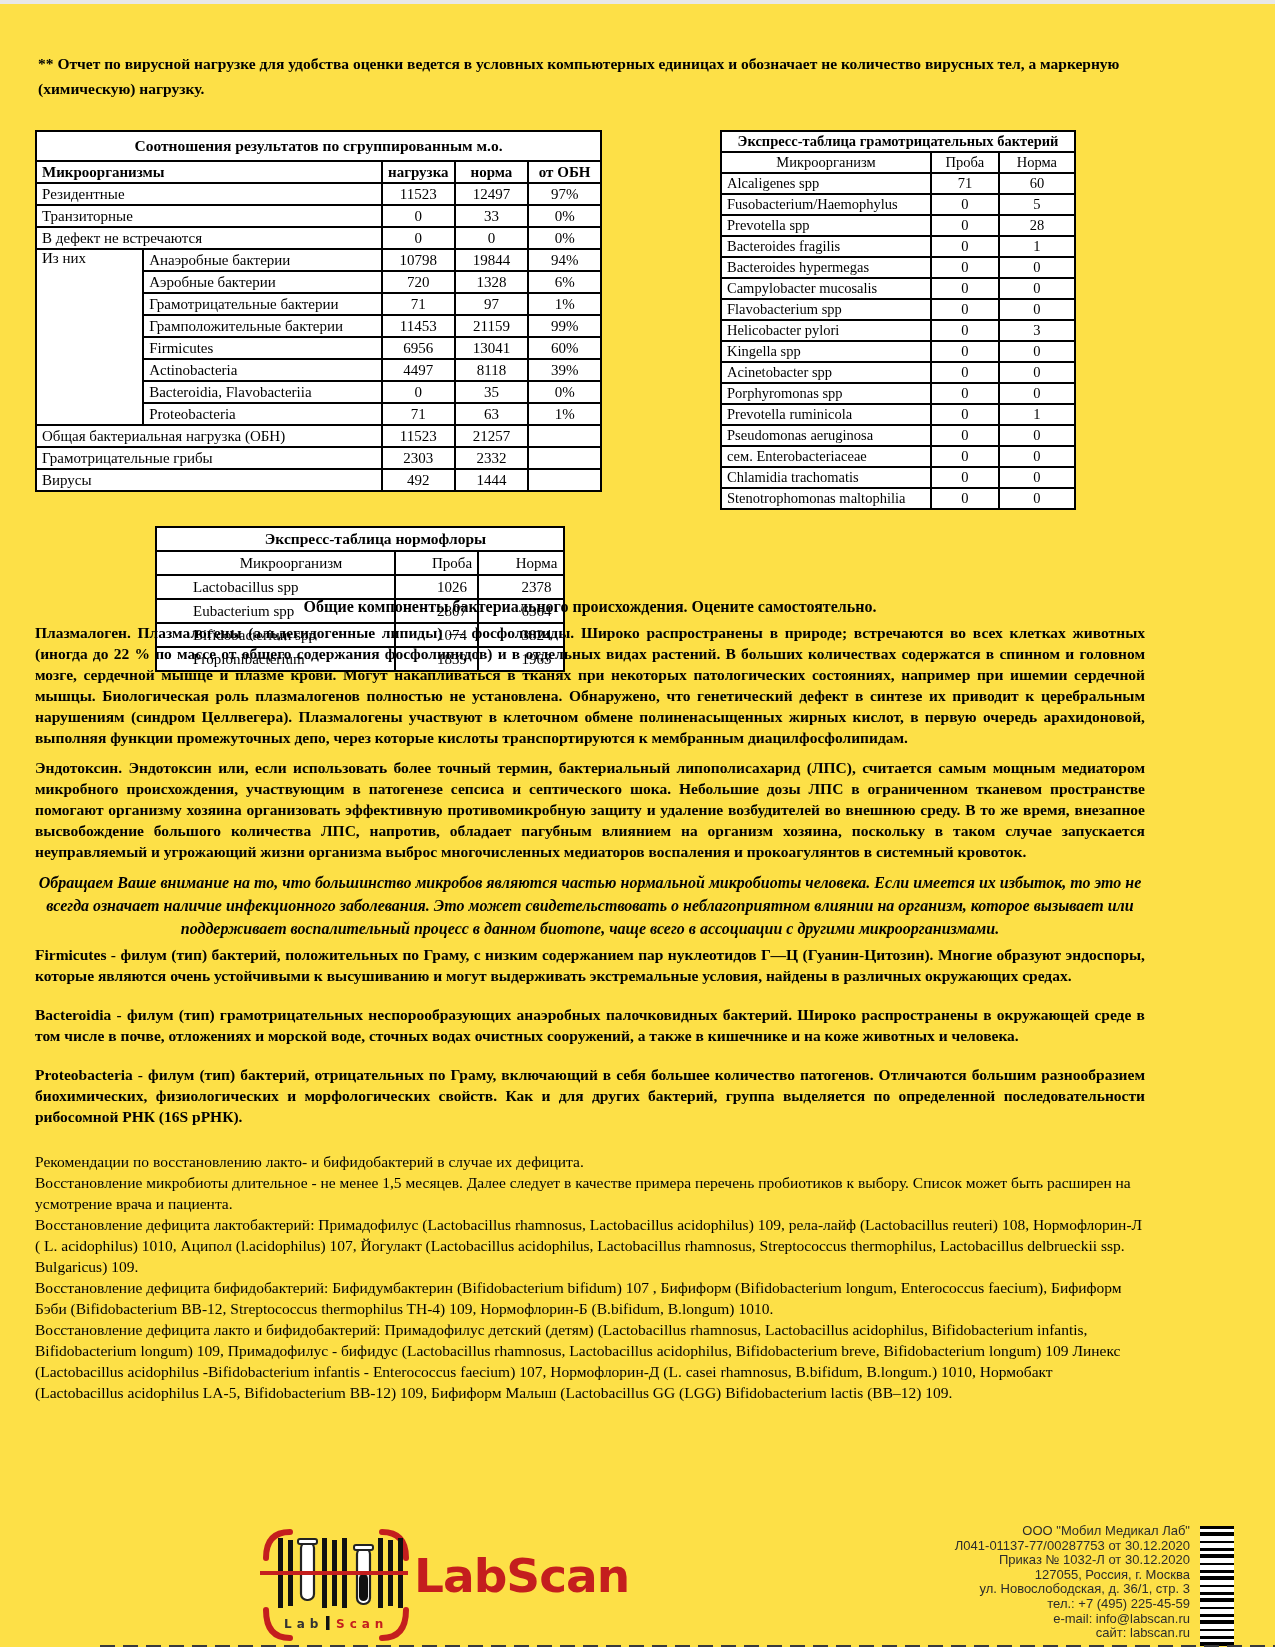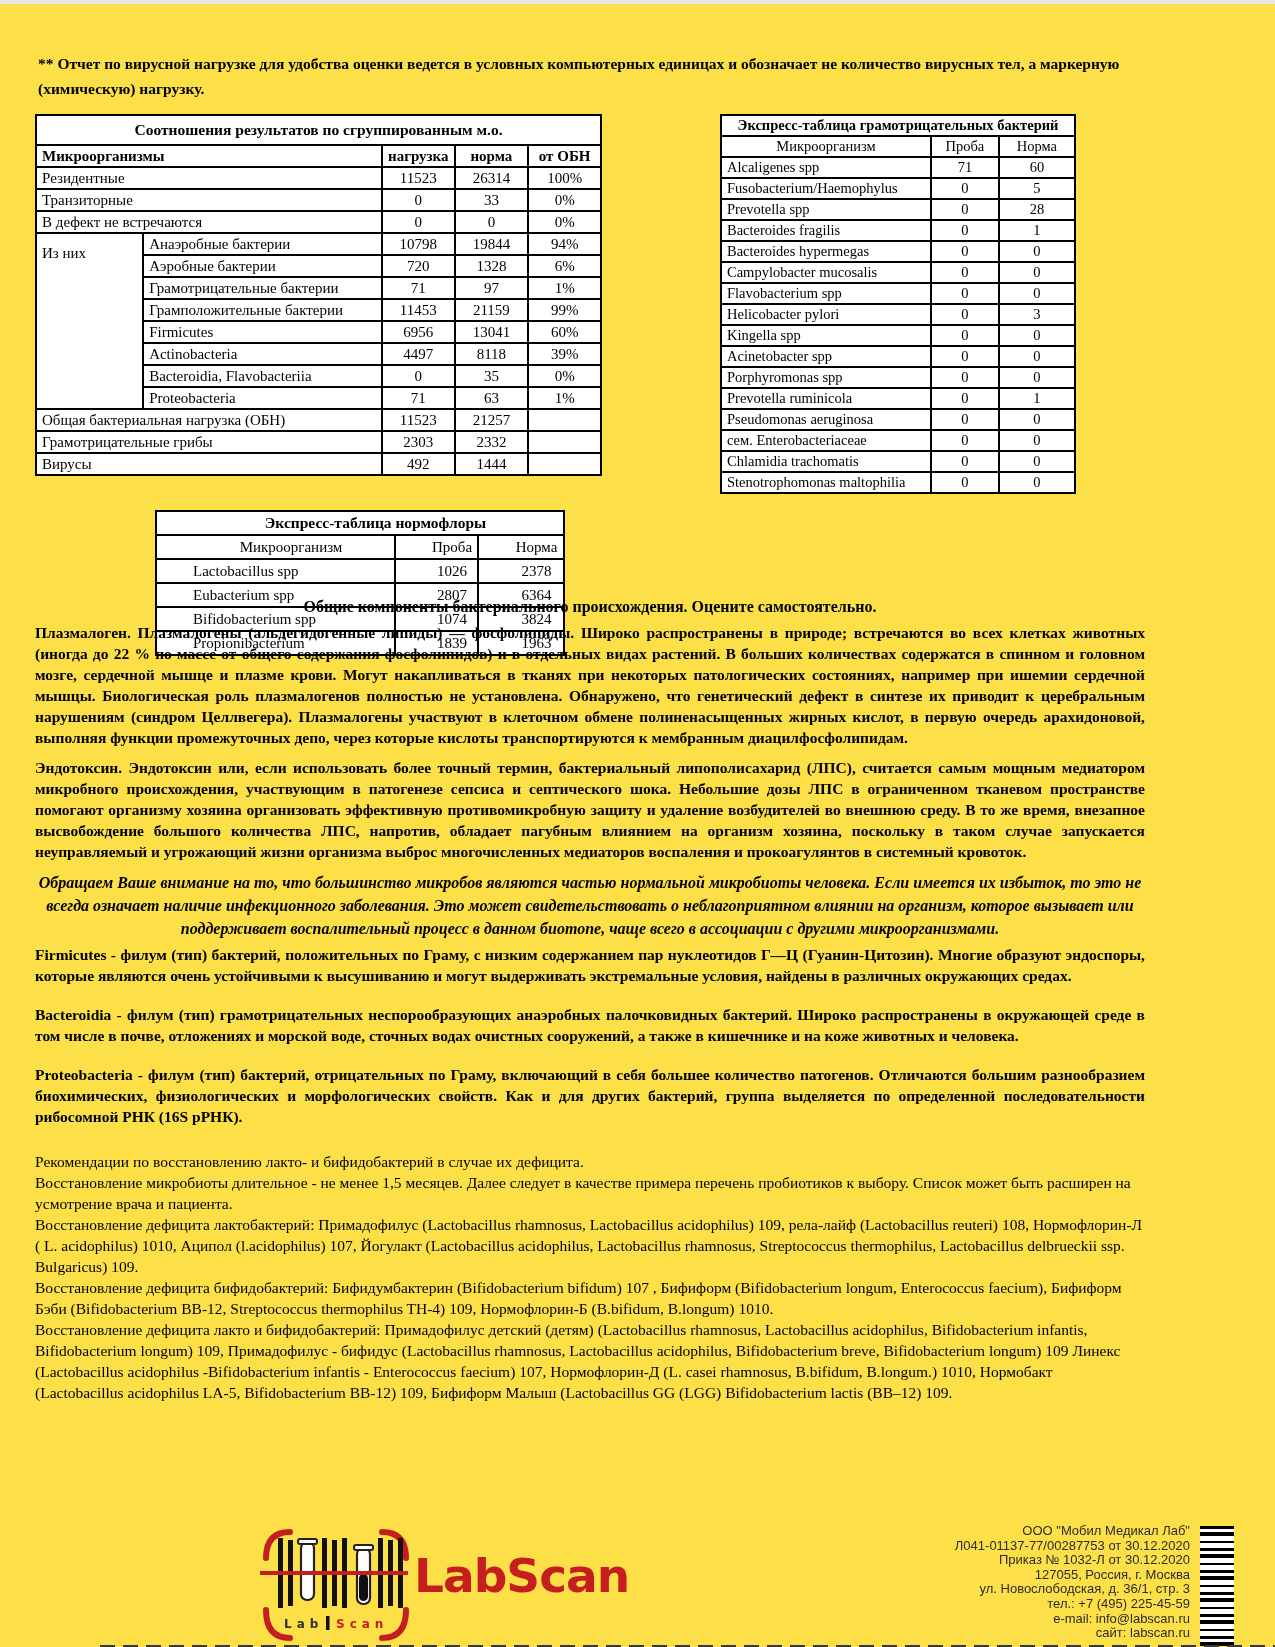--- a/index.html
+++ b/index.html
@@ -1,31 +1,31 @@
 <!DOCTYPE html>
 <html><head>
 <meta charset="utf-8">
 <style>
   html,body{margin:0;padding:0;background:#e8e8e8;}
   .page{position:relative;width:1275px;height:1647px;background:#fde047;color:#000;
         font-family:"Liberation Serif",serif;overflow:hidden;margin:4px auto;}
   .note{position:absolute;left:38px;top:48px;width:1102px;font-weight:bold;
         font-size:15.5px;line-height:1.6;}
-  .tables{position:absolute;left:35px;top:110px;width:1110px;display:flex;align-items:flex-start;}
+  .tables{position:absolute;left:35px;top:126px;width:1110px;display:flex;align-items:flex-start;}
   .col-left{width:650px;}
   .col-right{margin-left:35px;}
   table{border-collapse:collapse;background:#fff;}
   td{border:2px solid #000;font-size:15px;padding:0 5px;height:20px;vertical-align:middle;}
   .tt{font-weight:bold;text-align:center;font-size:15.5px;height:28px;}
   .ttl{font-weight:bold;text-align:center;font-size:14.5px;height:26px;white-space:nowrap;}
   .hd{font-weight:bold;}
   .hc{text-align:center;}
   .nm{text-align:left;}
   .c{text-align:center;}
-  .grp{vertical-align:top;padding-top:11px;}
+  .grp{vertical-align:top;padding-top:0;}
   .t1{width:567px;}
   .t2{width:356px;}
   .t3{width:410px;margin:34px 0 0 120px;}
   .t2 td{height:19px;font-size:14.5px;}
   .t3 td{height:22px;padding-left:36px;}
   .body-text{position:absolute;left:35px;top:592px;width:1110px;font-size:15.5px;line-height:21px;}
   .heading{font-weight:bold;text-align:center;font-size:16px;margin:0 0 5px 0;}
   p{margin:0 0 9px 0;}
   .b{font-weight:bold;}
   .j{text-align:justify;}
@@ -68,22 +68,22 @@
             </tr>
         <tr>
           <td class="hd nm" colspan="2">Микроорганизмы</td>
           <td class="hd hc">нагрузка</td>
           <td class="hd hc">норма</td>
           <td class="hd hc">от ОБН</td>
         </tr>
         <tr>
           <td class="nm" colspan="2">Резидентные</td>
           <td class="c">11523</td>
-          <td class="c">26314</td>
-          <td class="c">100%</td>
+          <td class="c">12497</td>
+          <td class="c">97%</td>
         </tr>
         <tr>
           <td class="nm" colspan="2">Транзиторные</td>
           <td class="c">0</td>
           <td class="c">33</td>
           <td class="c">0%</td>
         </tr>
         <tr>
           <td class="nm" colspan="2">В дефект не встречаются</td>
           <td class="c">0</td>

